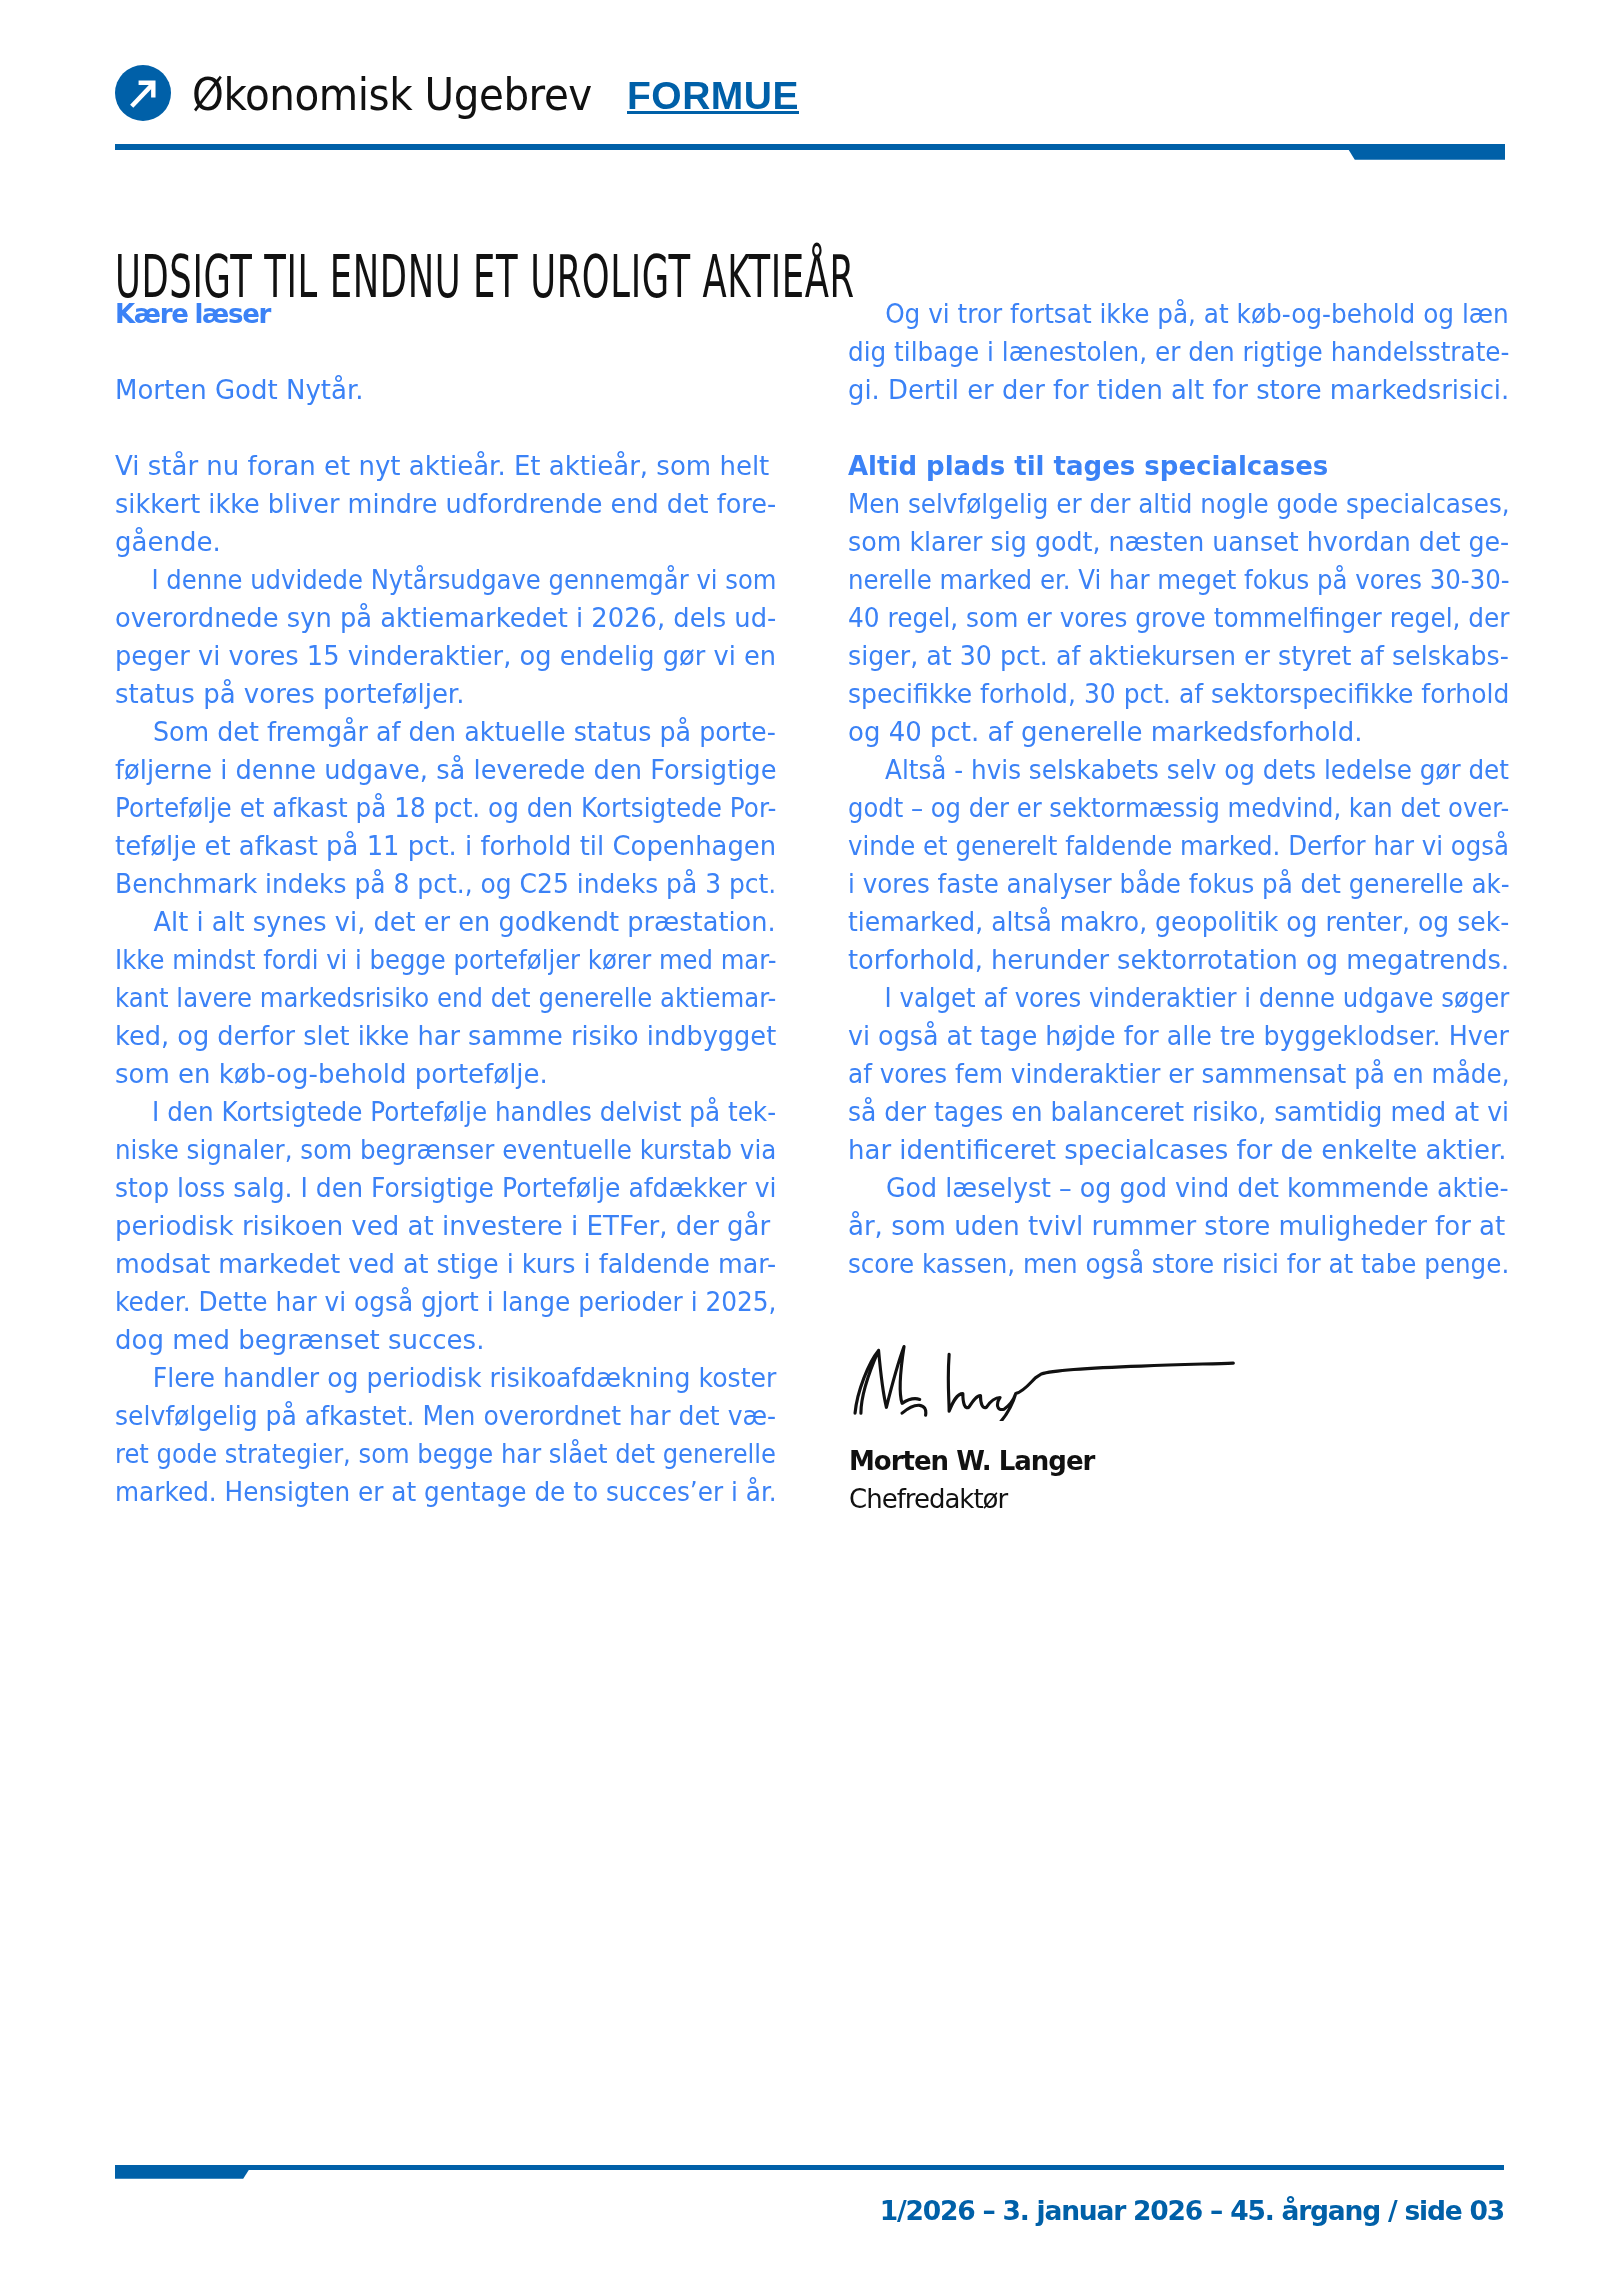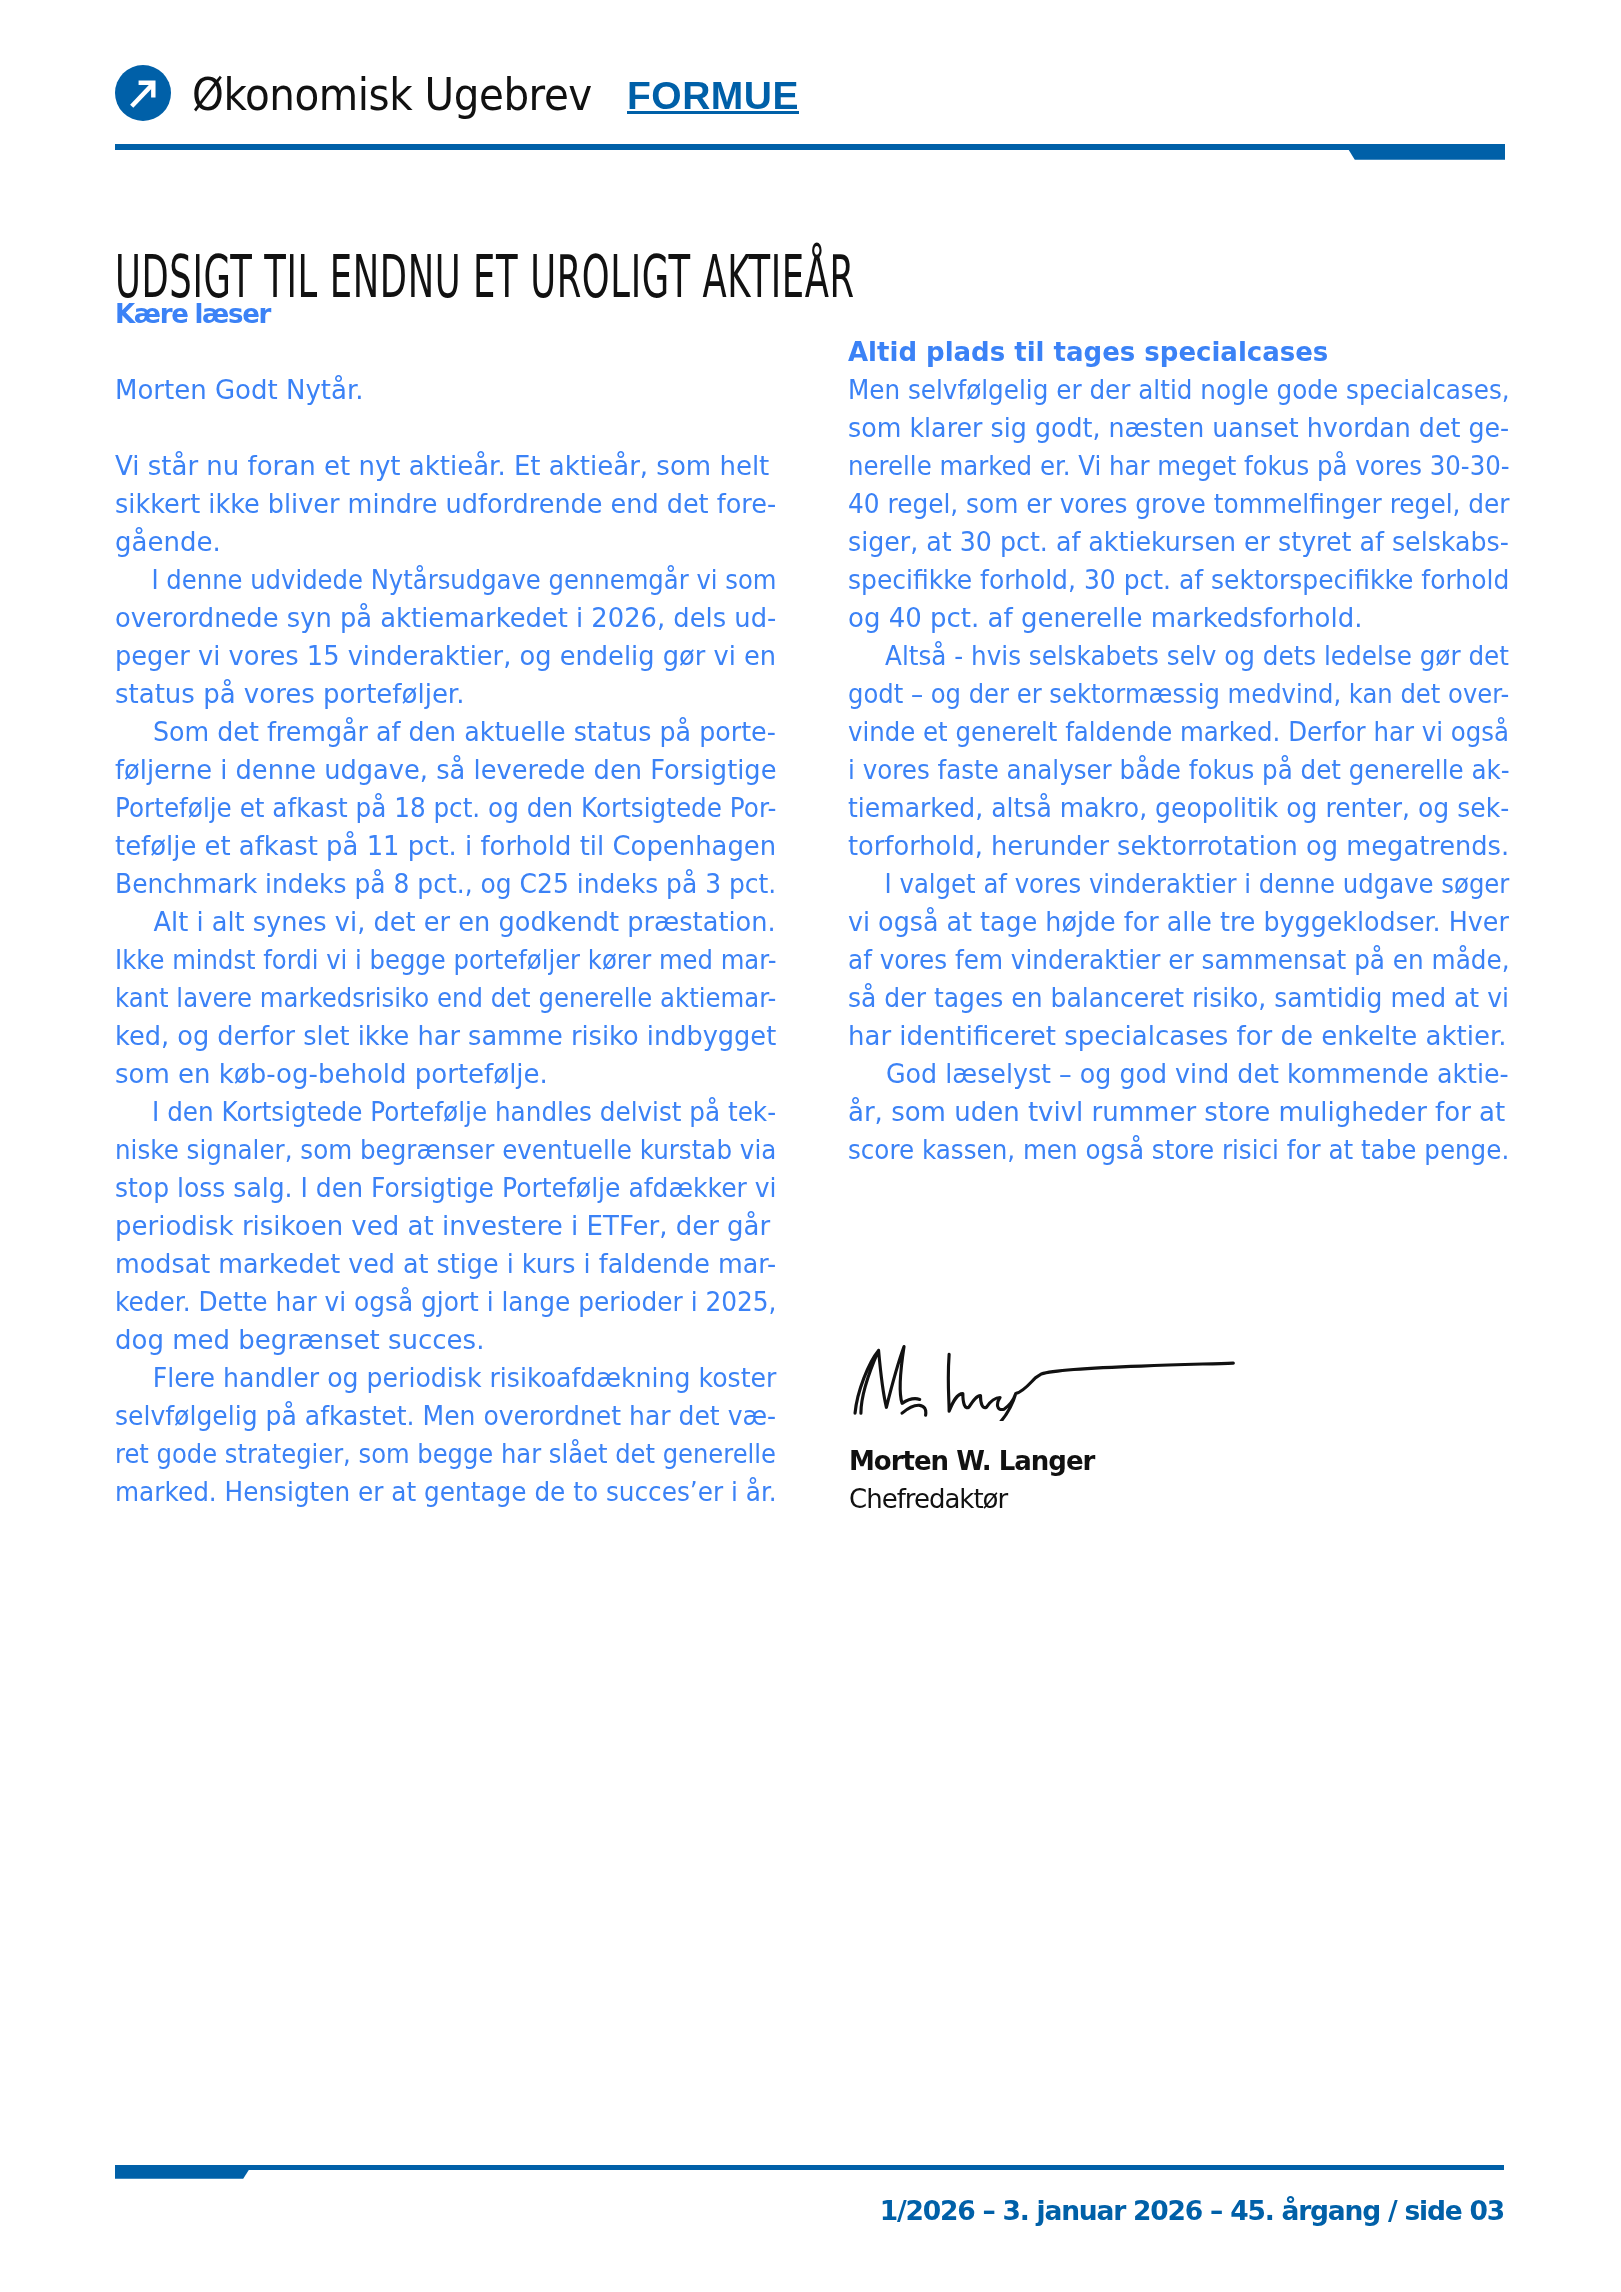--- a/index.html
+++ b/index.html
@@ -110,20 +110,25 @@
         <span class="line" style="padding-left: 39px; transform: scaleX(0.9684);">Flere handler og periodisk risikoafdækning koster</span>
         <span class="line" style="transform: scaleX(0.9642);">selvfølgelig på afkastet. Men overordnet har det væ-</span>
         <span class="line" style="transform: scaleX(0.9322);">ret gode strategier, som begge har slået det generelle</span>
         <span class="line" style="transform: scaleX(0.952);">marked. Hensigten er at gentage de to succes’er i år.</span>
       </p>
     </div>
 </div>
 
 <div class="col right">
   <div id="right-body">
+      <p>
+        <span class="line" style="padding-left: 39px; transform: scaleX(0.952);">Og vi tror fortsat ikke på, at køb-og-behold og læn</span>
+        <span class="line" style="transform: scaleX(0.9506);">dig tilbage i lænestolen, er den rigtige handelsstrate-</span>
+        <span class="line" style="transform: scaleX(0.9941);">gi. Dertil er der for tiden alt for store markedsrisici.</span>
+      </p>
       <div class="gap"></div>
       <p class="bold">
         <span class="line">Altid plads til tages specialcases</span>
       </p>
       <p>
         <span class="line" style="transform: scaleX(0.9493);">Men selvfølgelig er der altid nogle gode specialcases,</span>
         <span class="line" style="transform: scaleX(0.974);">som klarer sig godt, næsten uanset hvordan det ge-</span>
         <span class="line" style="transform: scaleX(0.94);">nerelle marked er. Vi har meget fokus på vores 30-30-</span>
         <span class="line" style="transform: scaleX(0.9547);">40 regel, som er vores grove tommelfinger regel, der</span>
         <span class="line" style="transform: scaleX(0.9726);">siger, at 30 pct. af aktiekursen er styret af selskabs-</span>

